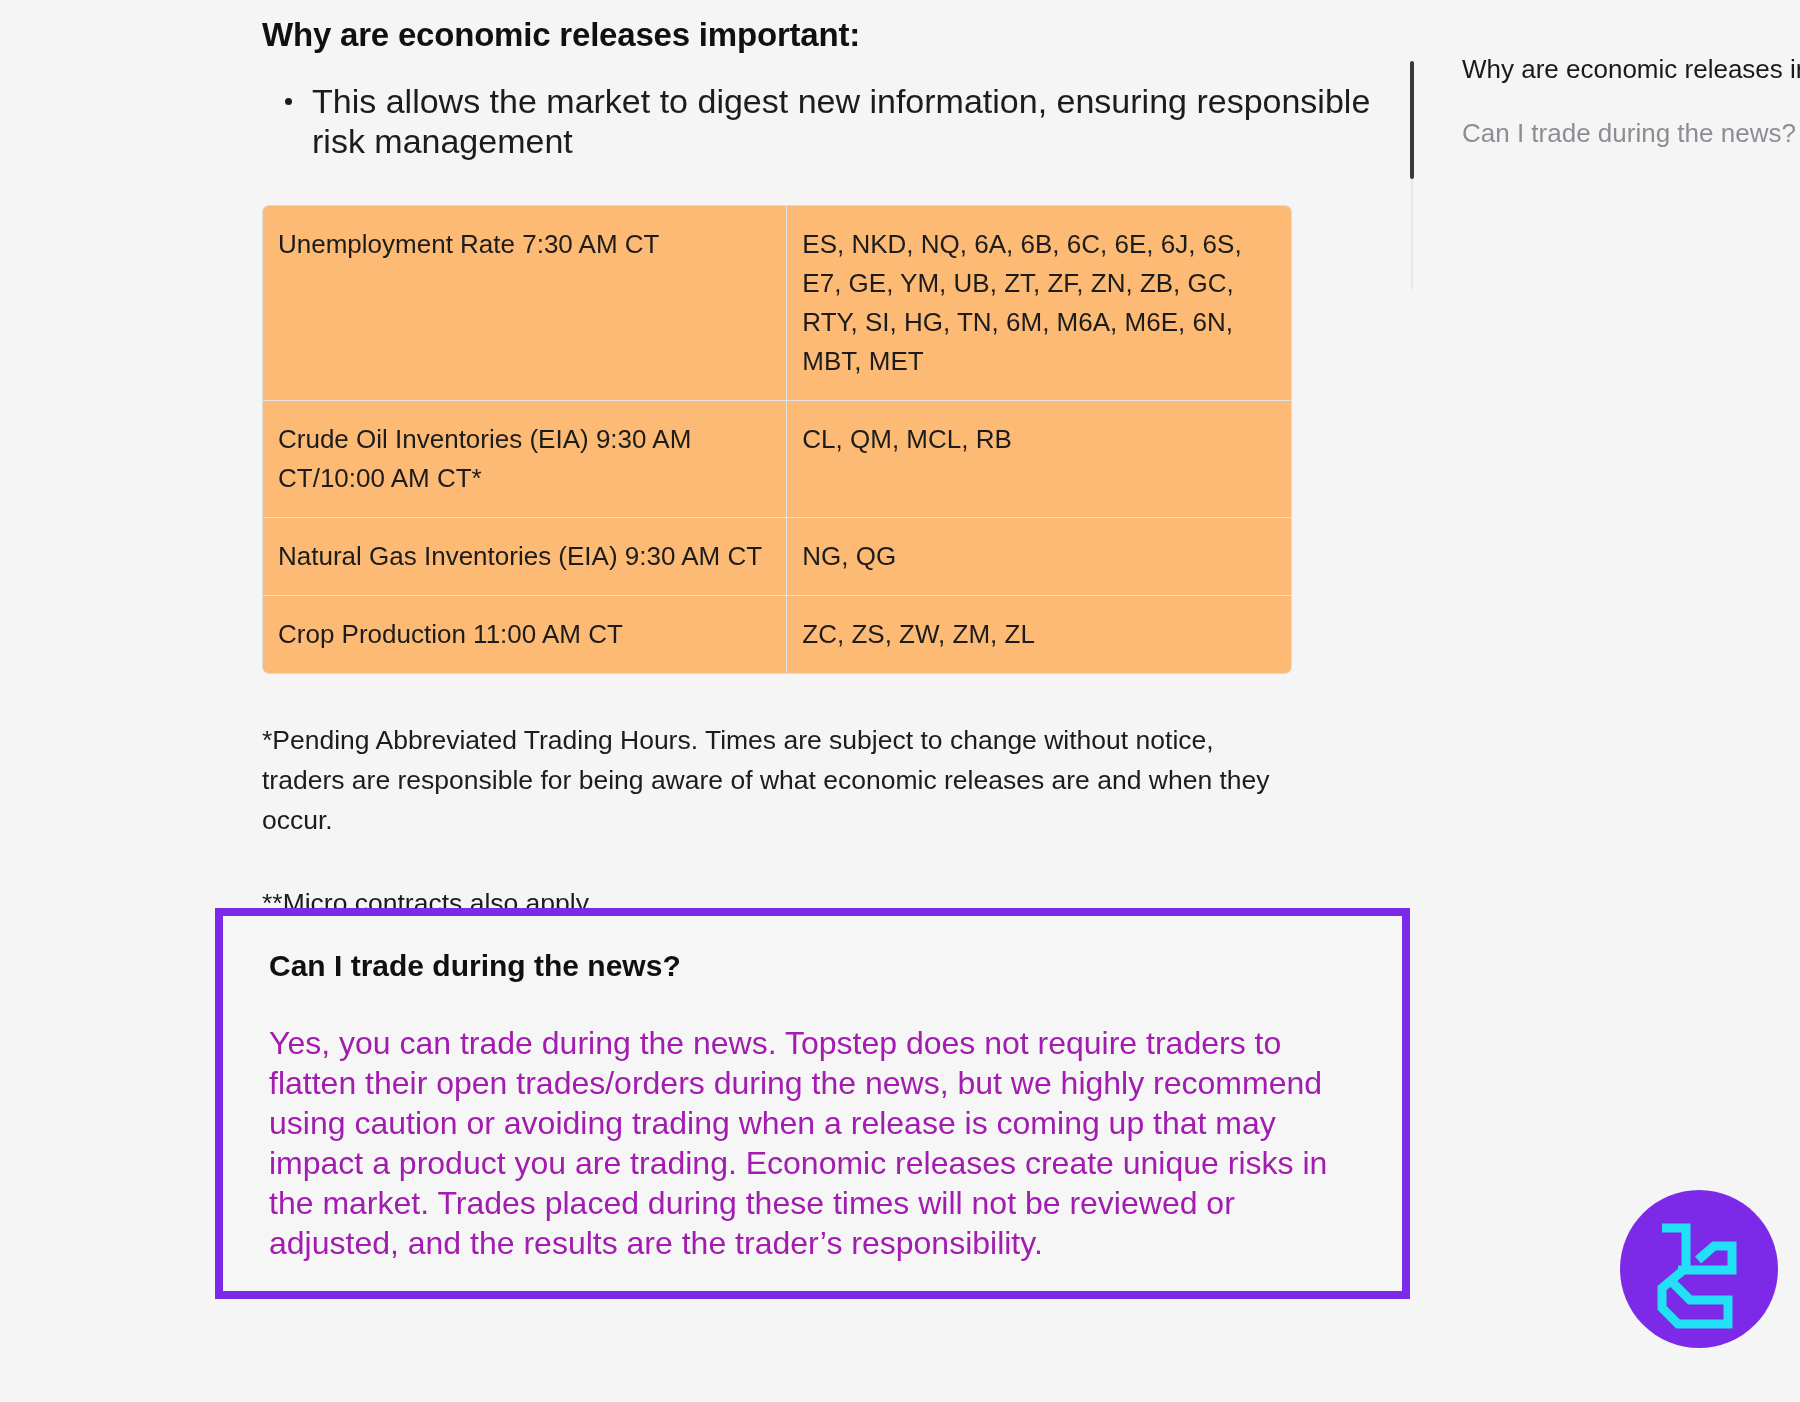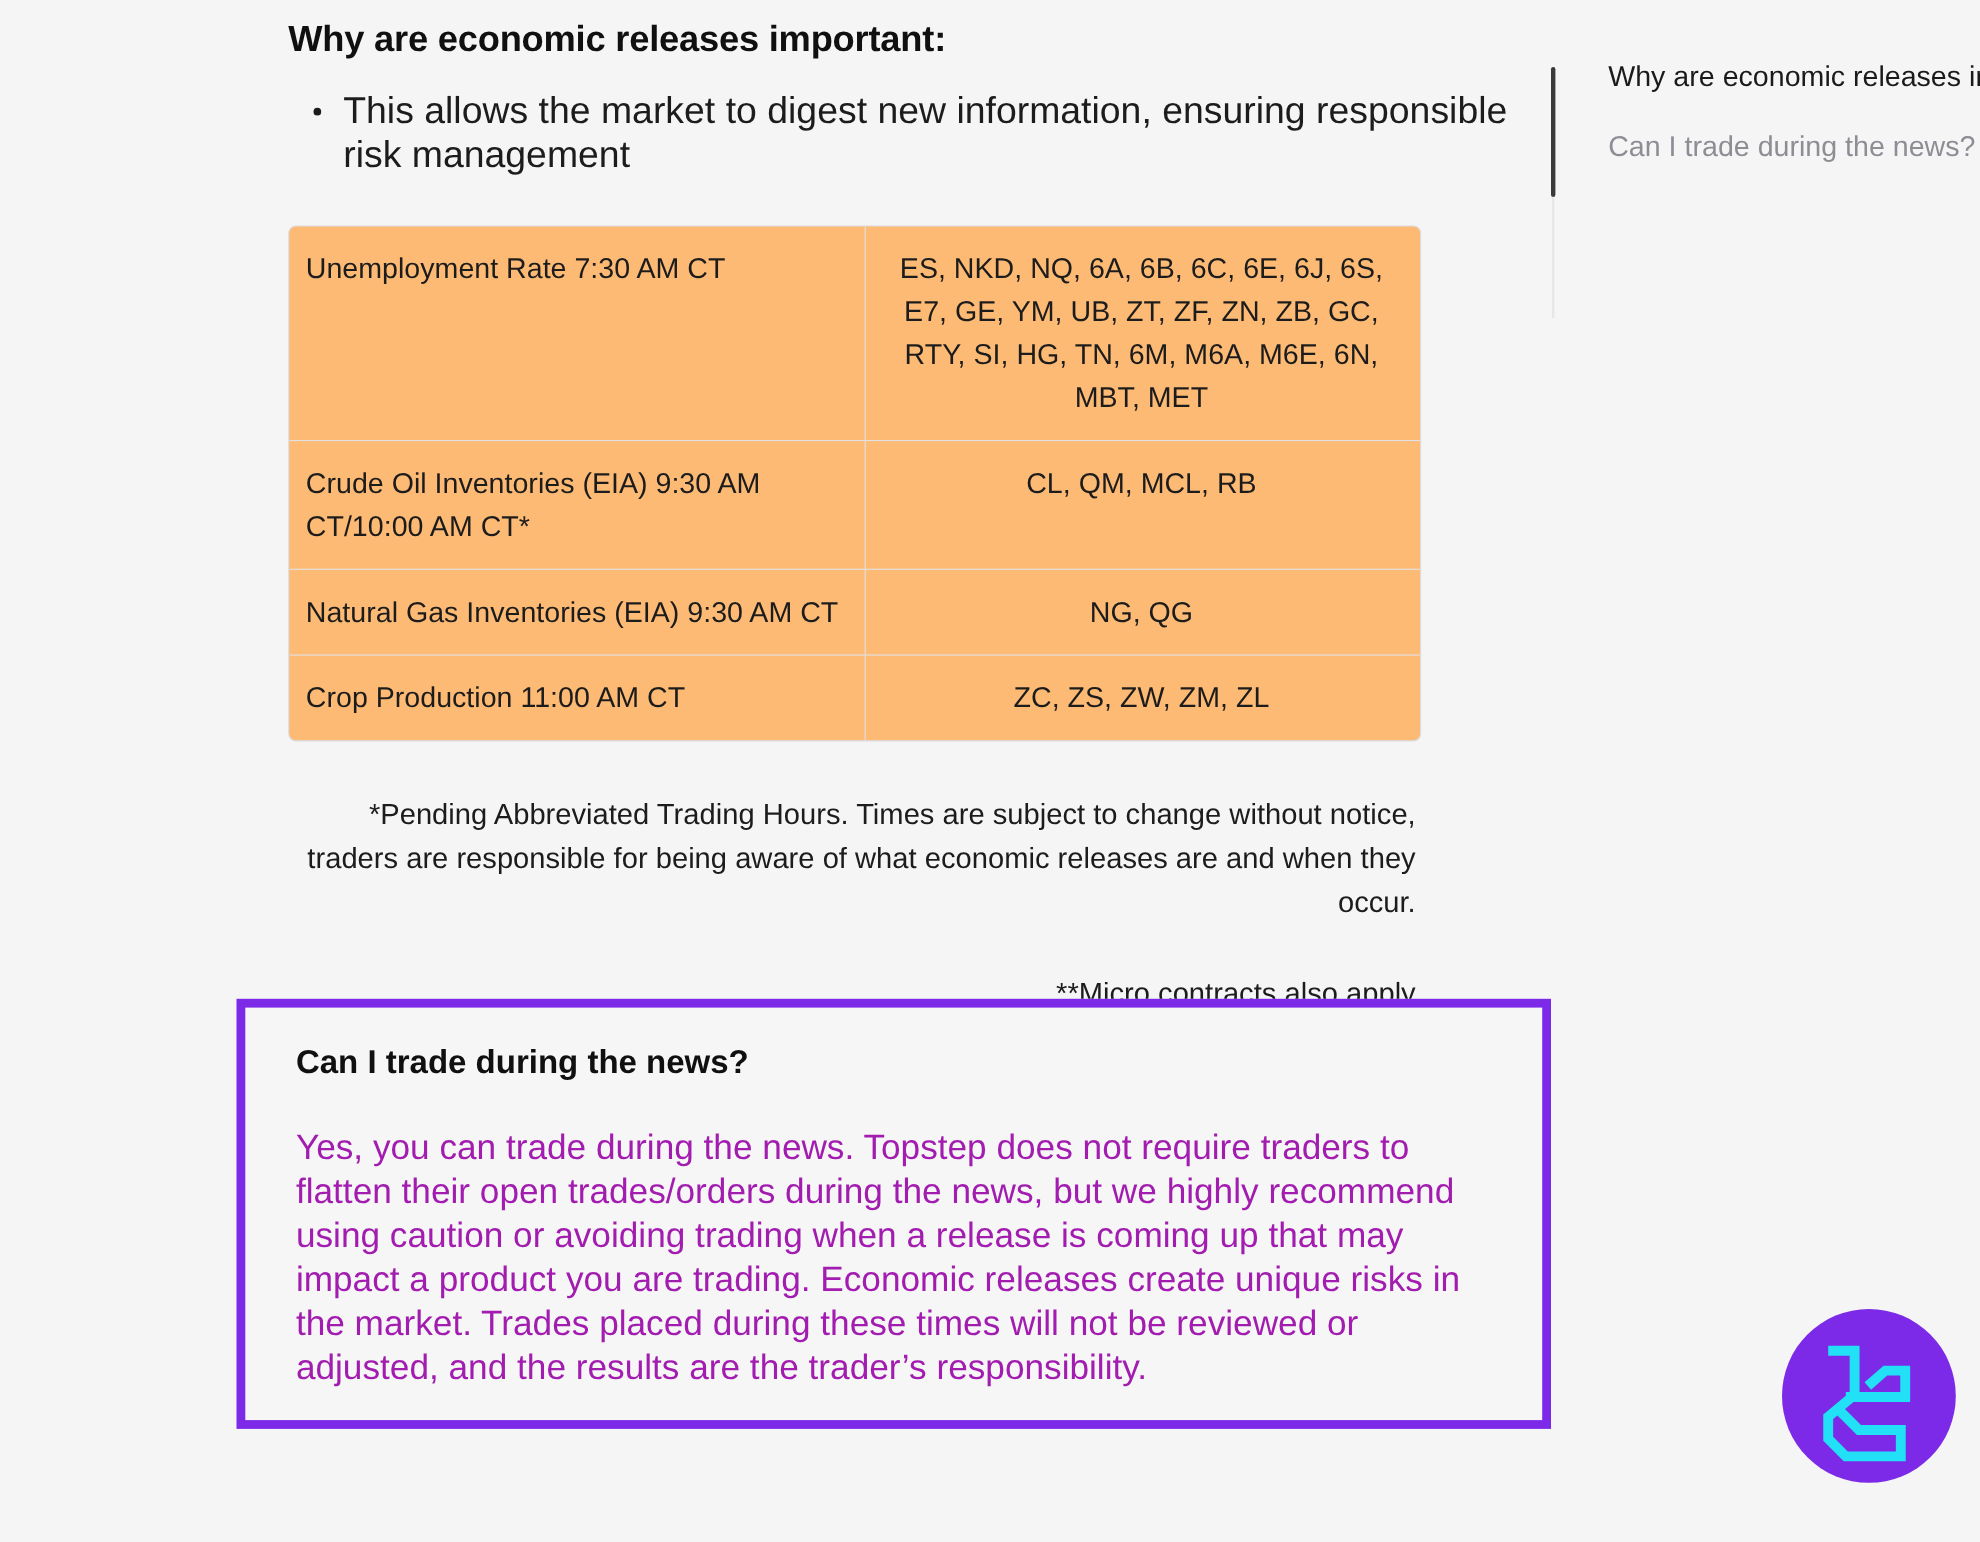--- a/index.html
+++ b/index.html
@@ -87,38 +87,36 @@
     padding: 19px 18px 19px 15px;
     border-bottom: 1px solid #e2e2e4;
   }
   .release-table tr:last-child td { border-bottom: none; }
   .release-table td.col-event {
     width: 513px;
     border-right: 1px solid #e2e2e4;
   }
   .release-table td.col-products {
     width: 500px;
-    text-align: center;
   }
   .release-table .tall-cell { padding-bottom: 54px; }
 
   .product-link {
     color: #1a6fb5;
     text-decoration: underline;
     text-underline-offset: 4px;
   }
 
   
   .footnote {
     font-size: 26.5px;
     line-height: 40px;
     color: #1c1c1c;
     margin: 46px 0 0 0;
     width: 1025px;
-    text-align: right;
   }
   .footnote.second { margin-top: 43px; }
 
   
   .highlight-box {
     position: absolute;
     left: -47px;
     top: 908px;
     width: 1095px;
     border: 8px solid #7c2ae8;

